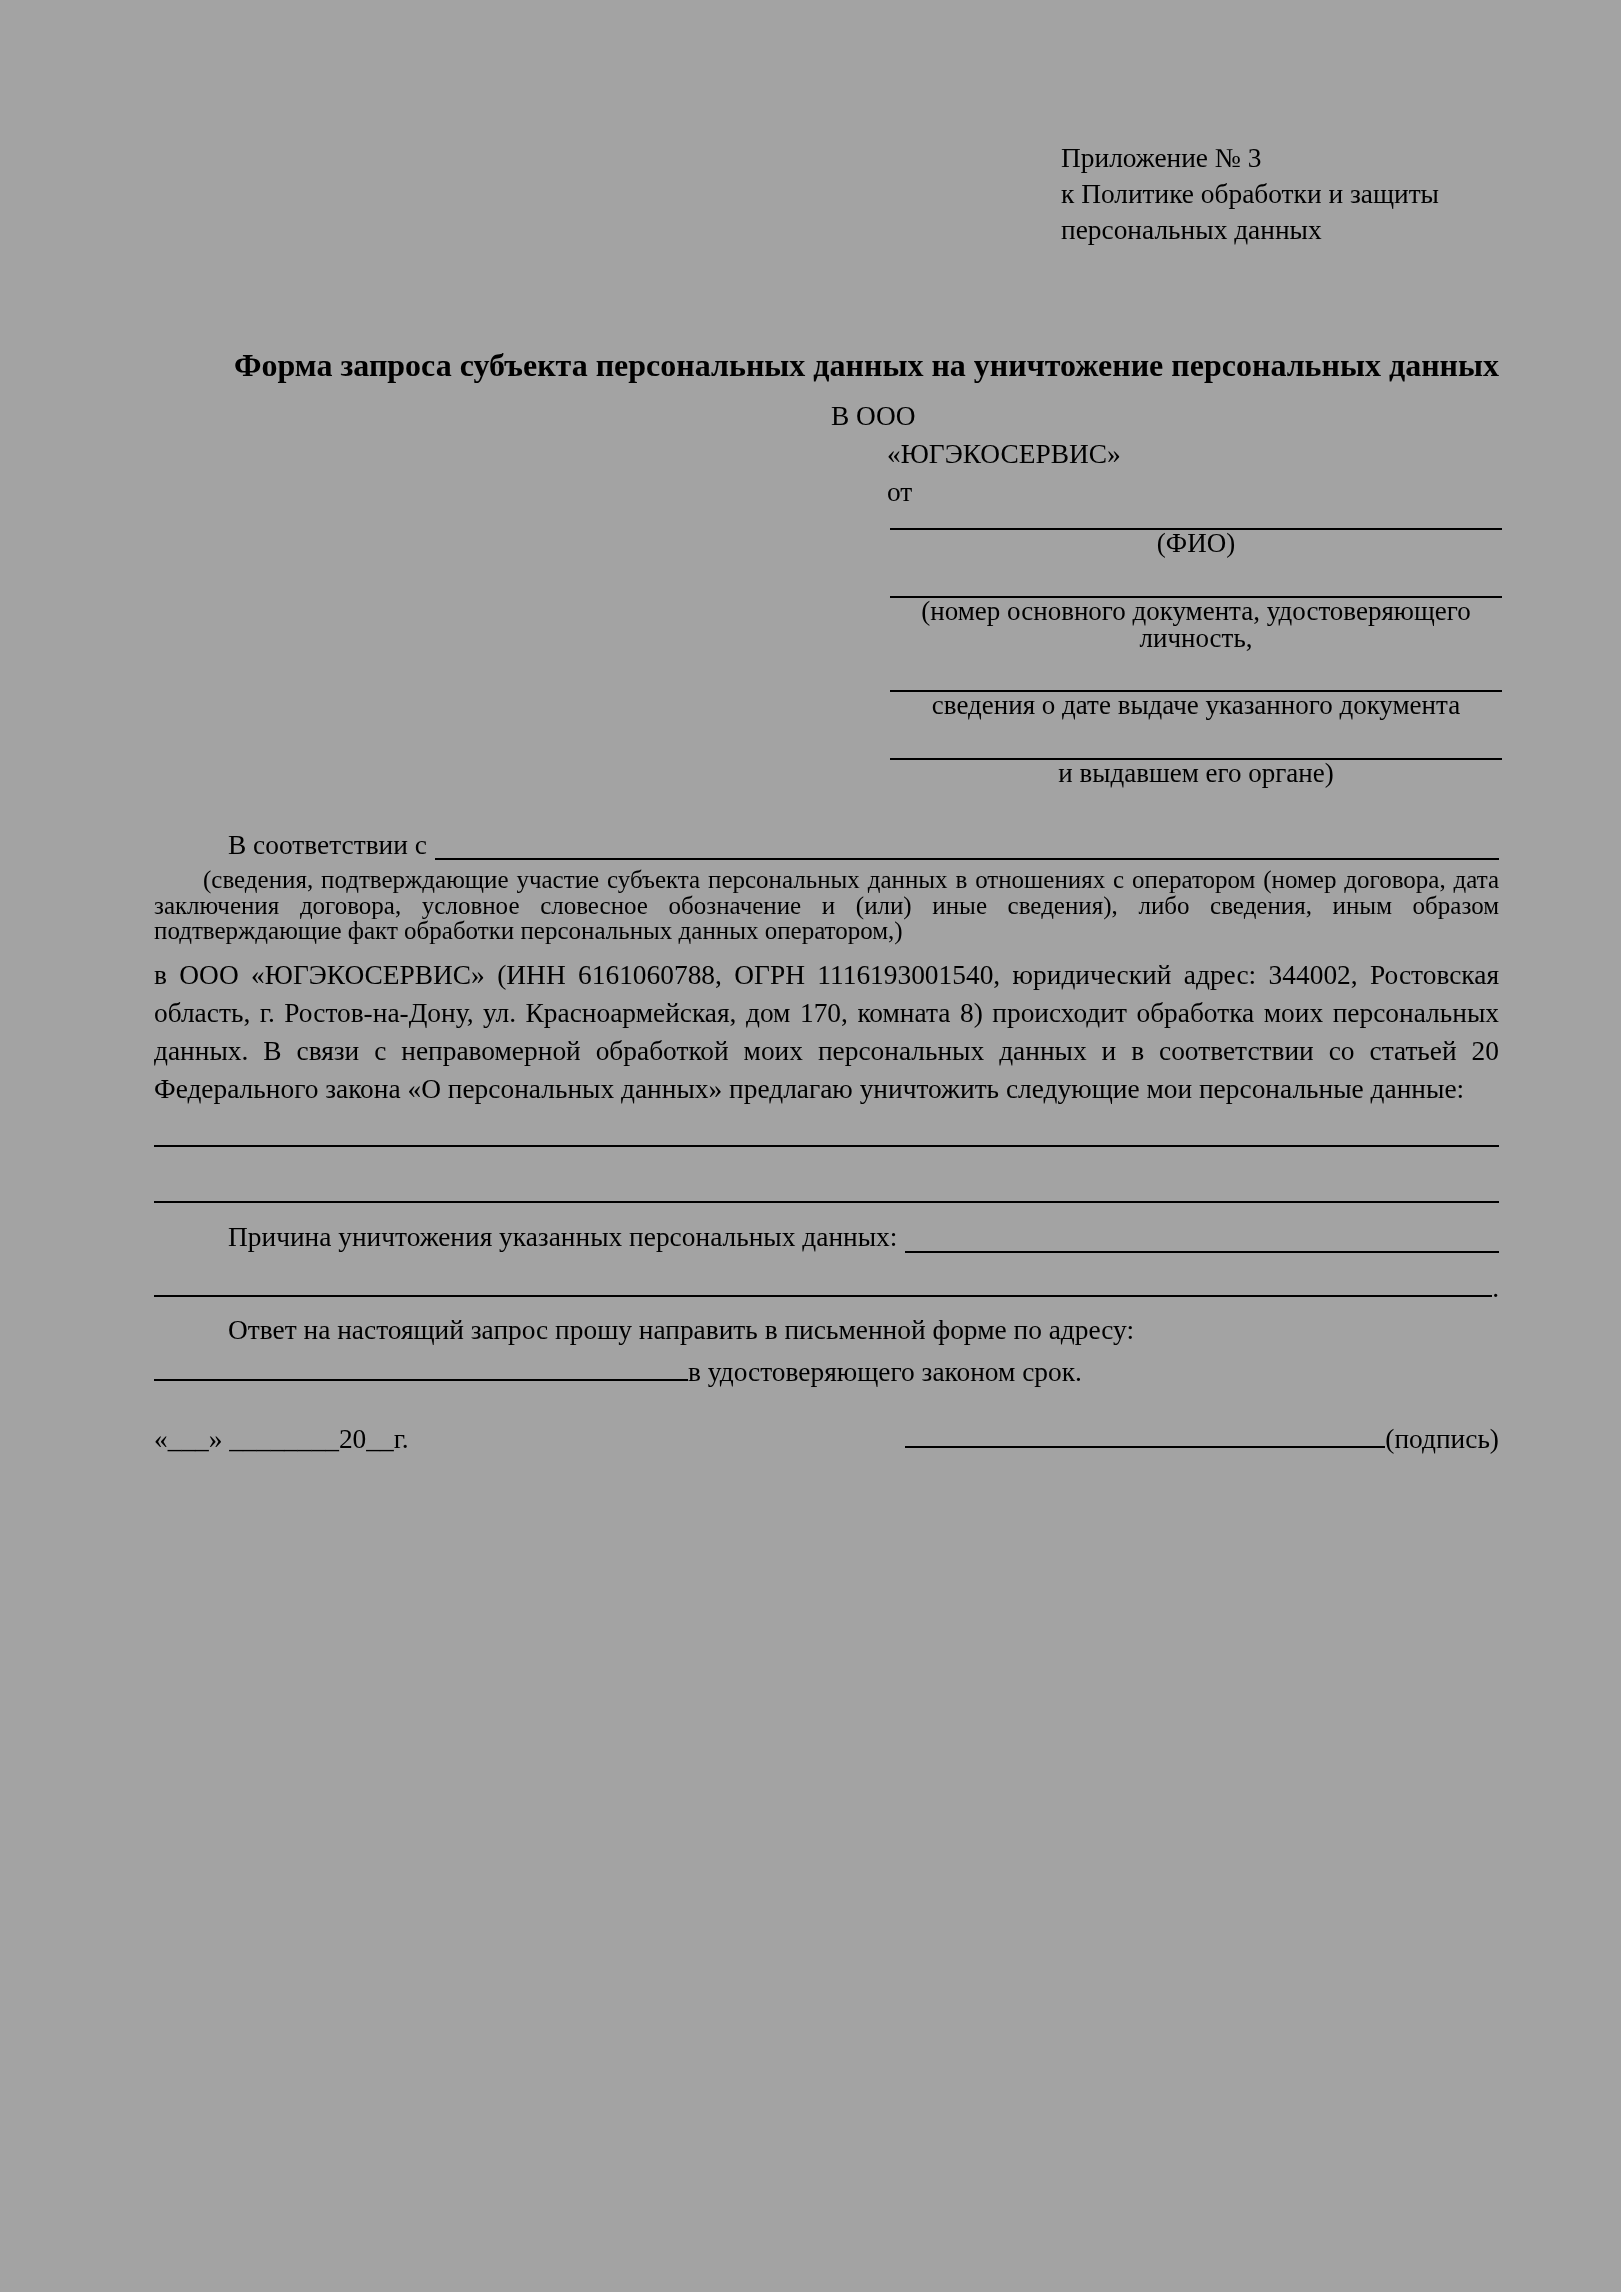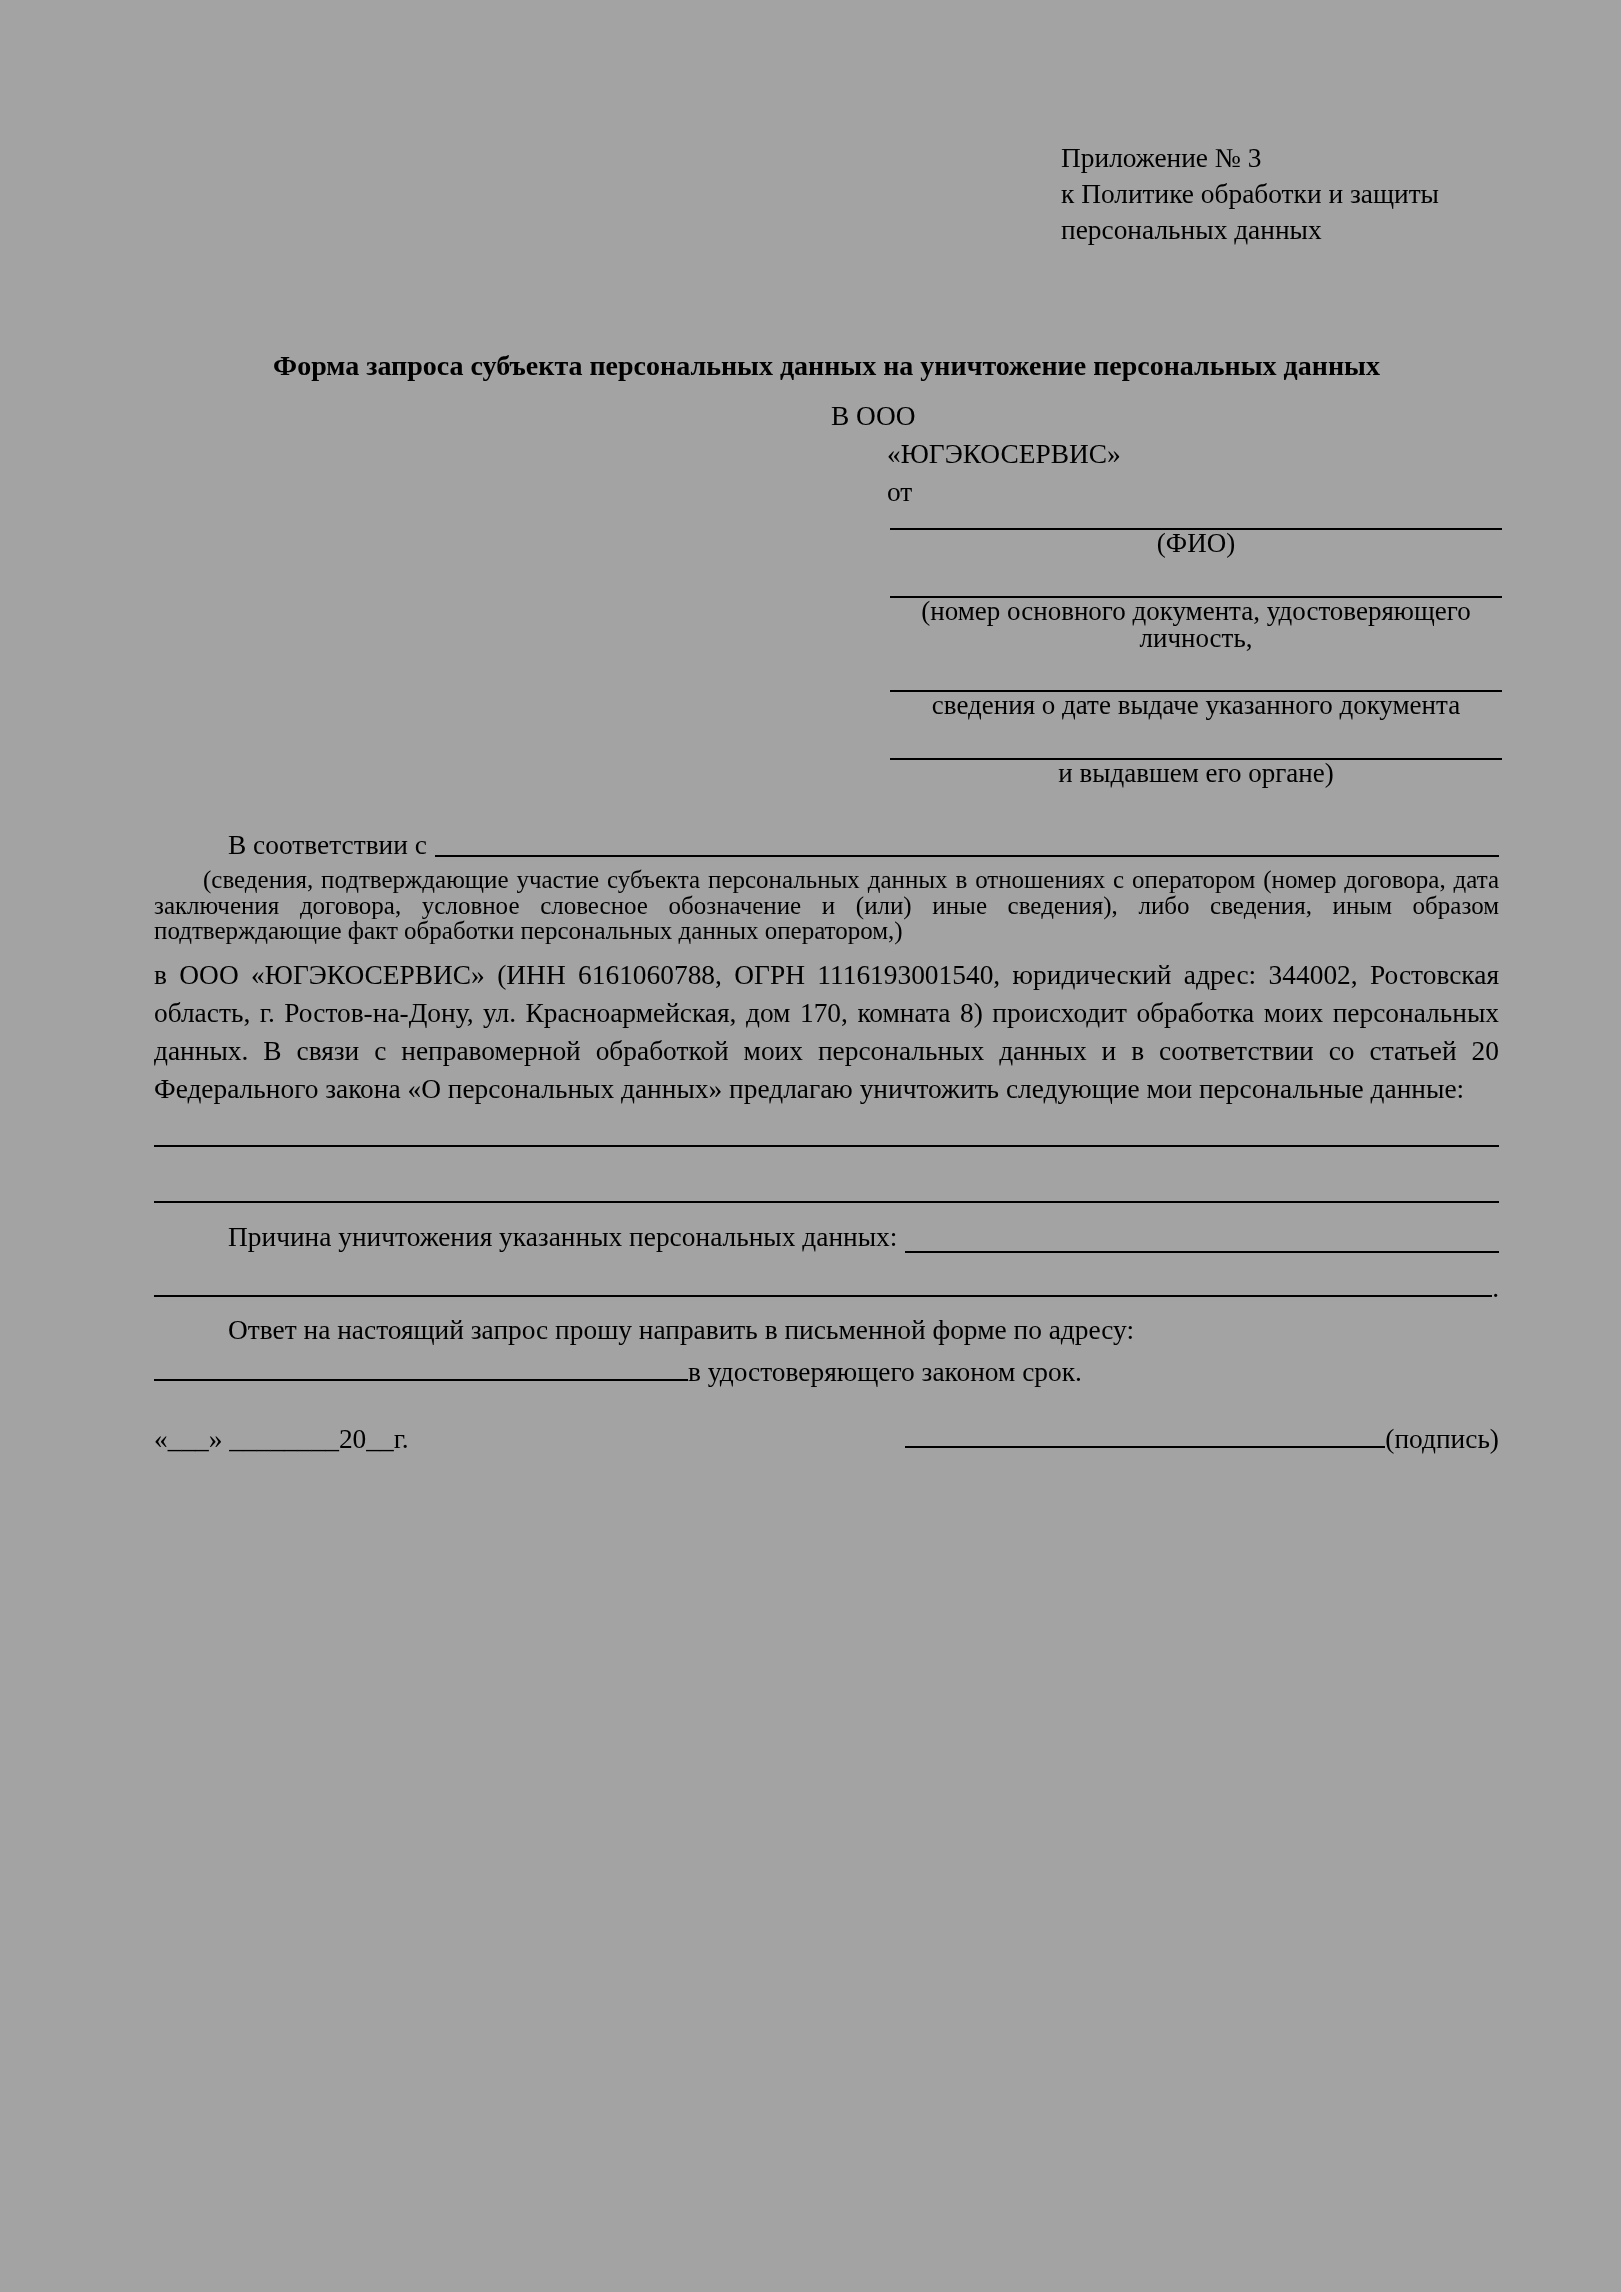--- a/index.html
+++ b/index.html
@@ -23,23 +23,23 @@
 
   
   .header-block {
     margin-left: 907px;
     line-height: 36px;
   }
 
   
   .doc-title {
     margin-top: 94px;
-    text-align: center;
+    text-align: right;
     font-weight: bold;
-    font-size: 28px;
+    font-size: 32px;
     line-height: 47px;
   }
 
   
   .addressee { margin-top: 7.8px; }
   .addr-line1 { margin-left: 677px; }
   .addr-line2, .addr-line3 { margin-left: 733px; }
 
   
   .fields { margin-top: 2px; }
@@ -55,21 +55,21 @@
   .field-caption {
     text-align: center;
     font-size: 27px;
     line-height: 26.5px;
   }
 
   
   .accordance-line {
     margin-top: 39px;
     display: flex;
-    align-items: flex-start;
+    align-items: center;
   }
   .accordance-lead {
     padding-left: 74px;
     white-space: nowrap;
   }
   .fill-rest {
     flex: 1 1 auto;
     border-bottom: 2.9px solid #000000;
     height: 29px;
     margin-left: 7.8px;

